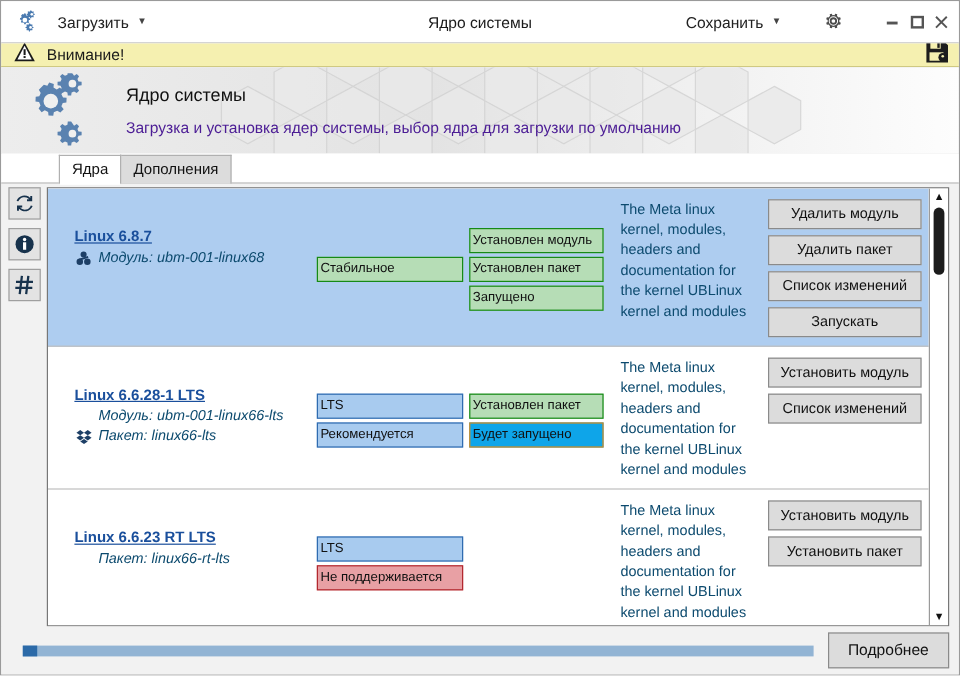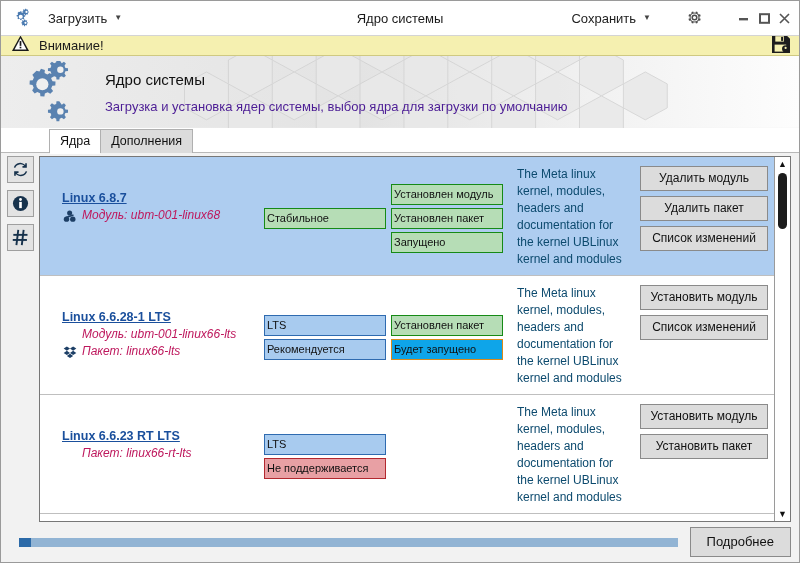--- a/index.html
+++ b/index.html
@@ -155,21 +155,21 @@
     padding-left: 14px;
     padding-top: 24px;
   }
   .kname {
     font-size: 12.5px; font-weight: bold; color: #1a4f9c;
     text-decoration: underline; display: inline-block; margin-bottom: 2px;
     white-space: nowrap;
   }
   .kline {
     display: flex; align-items: center; gap: 5px;
-    font-size: 12px; font-style: italic; color: #be185d;
+    font-size: 12px; font-style: italic; color: #0c4a6e;
     white-space: nowrap; line-height: 17px;
   }
   .kline .gi { width: 15px; flex: 0 0 auto; display:flex; align-items:center; justify-content:center;}
   .kline .gi.empty { visibility: hidden; }
 
   .kbadges {
     width: 122px; flex: 0 0 auto;
     display: flex; flex-direction: column; justify-content: center;
     gap: 3px; padding-top: 4px;
   }
@@ -450,20 +450,21 @@
           <div class="kbadges2">
             <div class="badge b-green">Установлен модуль</div>
             <div class="badge b-green">Установлен пакет</div>
             <div class="badge b-green">Запущено</div>
           </div>
           <div class="kdesc">The Meta linux kernel, modules, headers and documentation for the kernel UBLinux kernel and modules</div>
           <div class="kactions">
             <div class="abtn">Удалить модуль</div>
             <div class="abtn">Удалить пакет</div>
             <div class="abtn">Список изменений</div>
+            <div class="abtn">Запускать</div>
           </div>
         </div>
 
         <div class="krow">
           <div class="kinfo">
             <div class="kname">Linux 6.6.28-1 LTS</div>
             <div class="kline">
               <span class="gi empty"></span>
               <span>Модуль: ubm-001-linux66-lts</span>
             </div>

